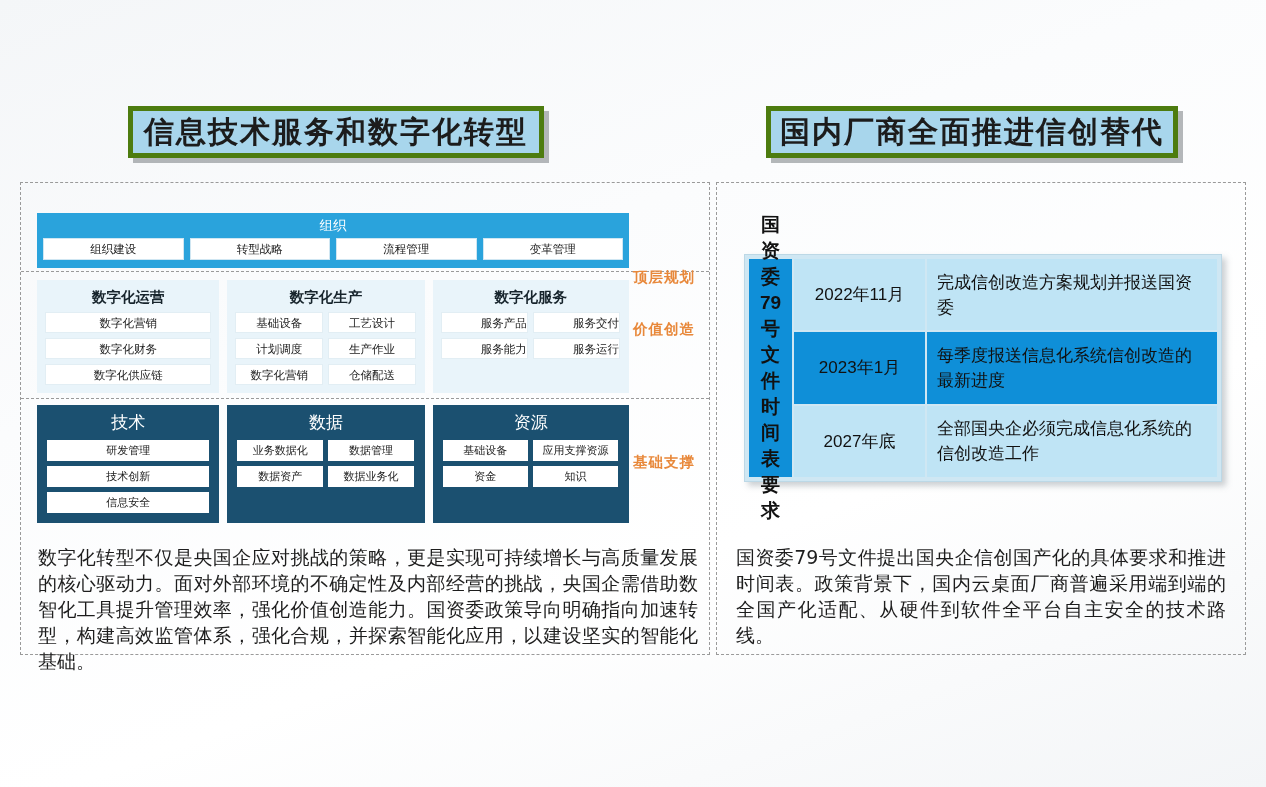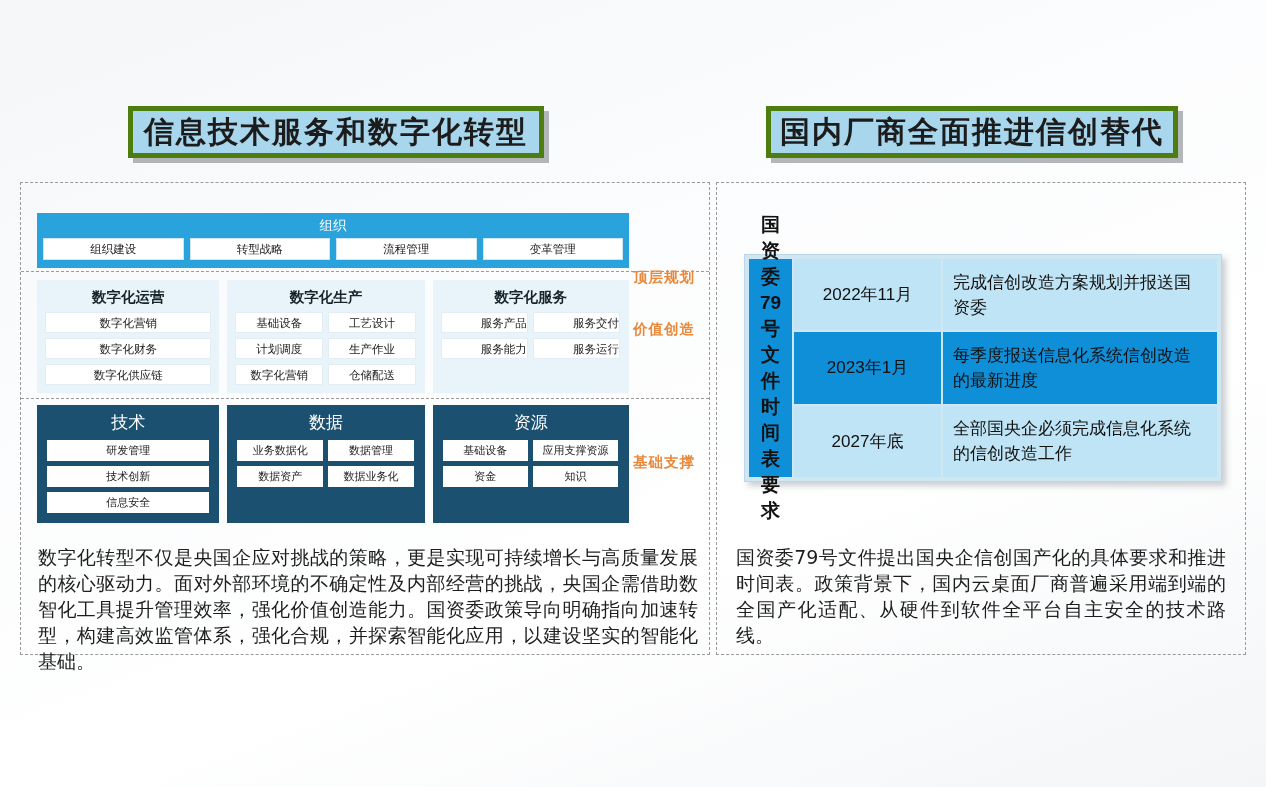--- a/index.html
+++ b/index.html
@@ -147,21 +147,21 @@
     color:#111;
     display:flex; align-items:center; justify-content:center;
     font-size:19px; font-weight:700;
     line-height:26px;
     text-align:center;
     padding:0 6px;
   }
   .tl-rows{ flex:1; display:flex; flex-direction:column; }
   .tl-row{ flex:1; display:flex; }
   .tl-row .tl-date{
-    width:149px;
+    width:133px;
     display:flex; align-items:center; justify-content:center;
     font-size:17px; color:#111; text-align:center;
   }
   .tl-row .tl-desc{
     flex:1;
     display:flex; align-items:center;
     font-size:17px; line-height:25px; color:#111;
     padding:0 10px;
   }
   .tl-row.light .tl-date, .tl-row.light .tl-desc{ background:#bfe4f5; }

